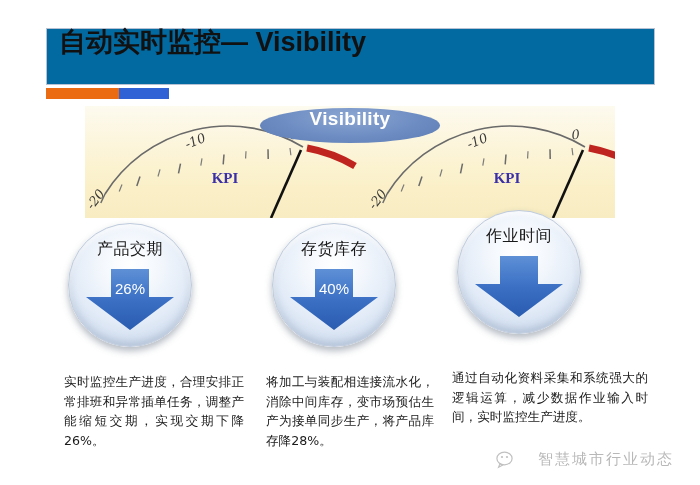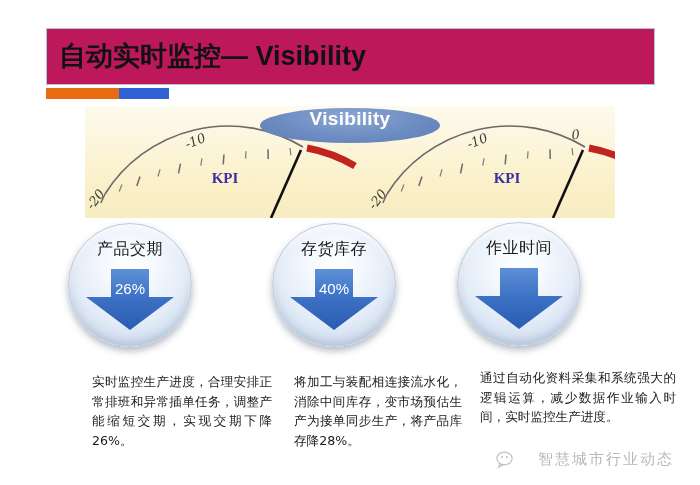--- a/index.html
+++ b/index.html
@@ -18,23 +18,22 @@
 
   
   .title-box {
     position: absolute;
     left: 46px;
     top: 28px;
     width: 609px;
     height: 57px;
     box-sizing: border-box;
     border: 1px solid #b6c2d4;
-    background: #be185d;
+    background: #0369a1;
     display: flex;
-    align-items: center;
   }
   .title-text {
     font-size: 27px;
     font-weight: bold;
     color: #111111;
     letter-spacing: 0px;
     padding-left: 12px;
     white-space: nowrap;
     line-height: 1;
   }
@@ -88,21 +87,21 @@
       radial-gradient(circle at 50% 34%, #ffffff 0%, #f4f8fd 28%, #e2ebf7 58%, #cfdcee 80%, #c2d2e8 100%);
     box-shadow:
       0 4px 7px rgba(80,95,115,0.42),
       inset 0 -4px 7px rgba(120,140,170,0.30),
       inset 0 3px 5px rgba(255,255,255,0.95);
     border: 1px solid #bfcbdc;
     box-sizing: border-box;
   }
   .circle-1 { left: 68px;  top: 223px; }
   .circle-2 { left: 272px; top: 223px; }
-  .circle-3 { left: 457px; top: 222px; }
+  .circle-3 { left: 457px; top: 210px; }
 
   .circle-label {
     position: absolute;
     top: 15px;
     left: 0;
     width: 100%;
     text-align: center;
     font-size: 16px;
     color: #1a1a1a;
     font-family: "DejaVu Sans", "Liberation Sans", sans-serif;
@@ -131,21 +130,20 @@
   }
 
   
   .para {
     position: absolute;
     font-size: 12.6px;
     line-height: 19.5px;
     color: #1b1b1b;
     font-family: "DejaVu Sans", "Liberation Sans", sans-serif;
     text-align: justify;
-    margin-left: 28px;
   }
   .para-1 { left: 64px;  top: 372px; width: 180px; }
   .para-2 { left: 266px; top: 372px; width: 168px; }
   .para-3 { left: 452px; top: 368px; width: 196px; }
 
   
   .watermark {
     position: absolute;
     left: 496px;
     top: 450px;

